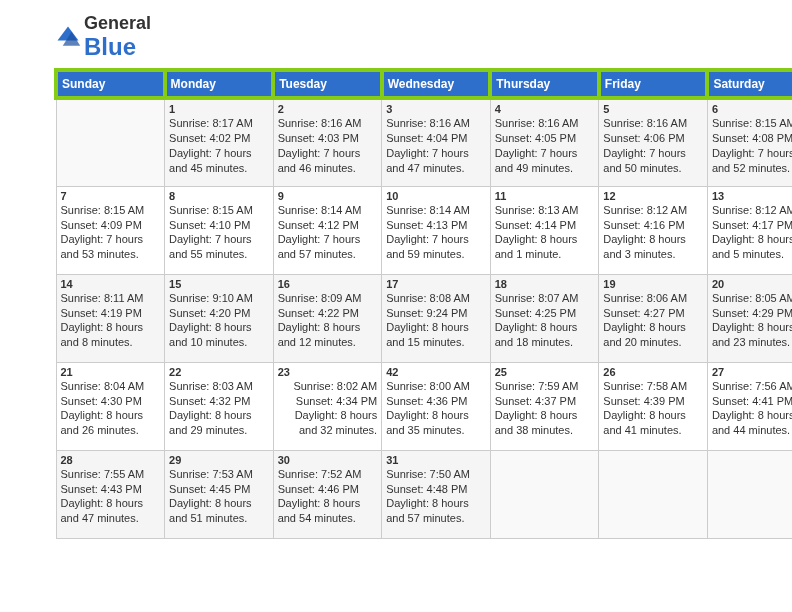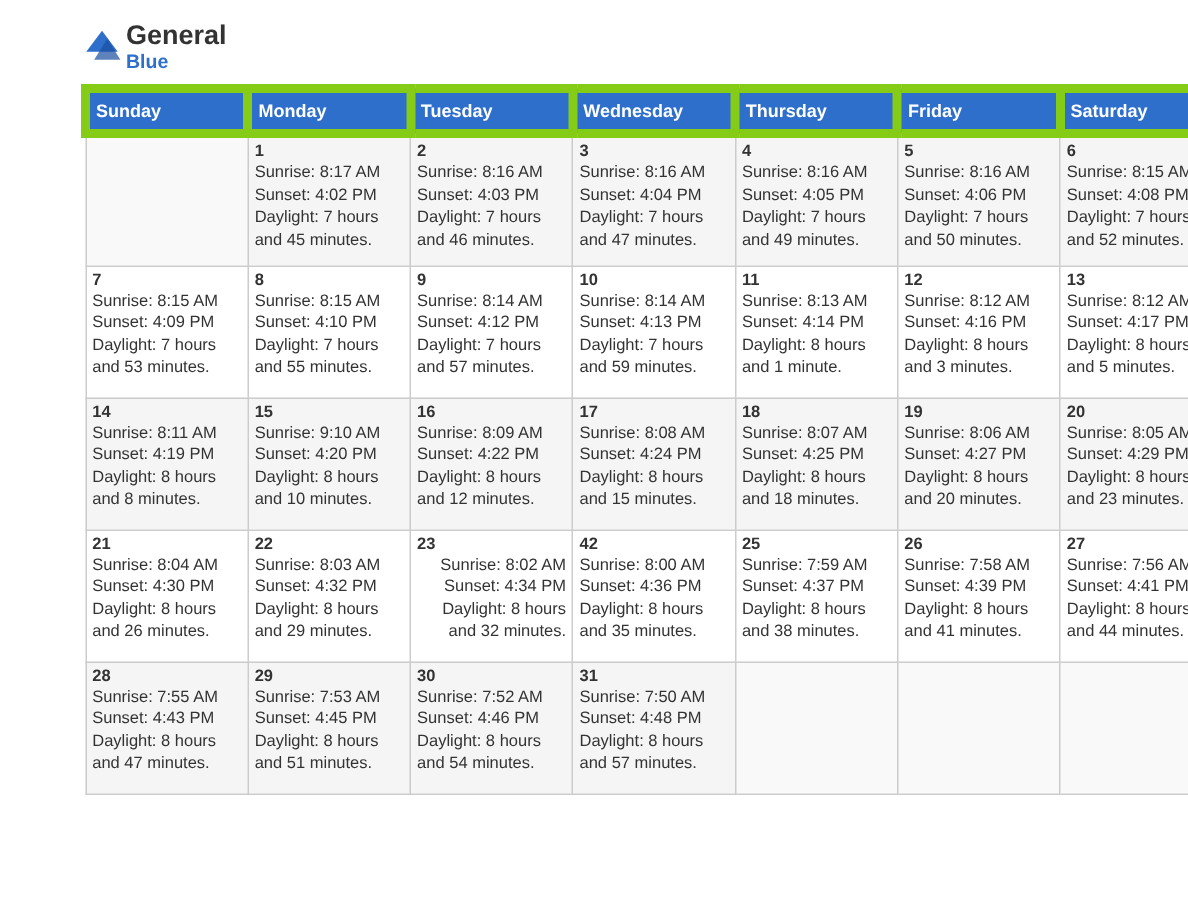--- a/index.html
+++ b/index.html
@@ -32,21 +32,21 @@
       display: flex;
       flex-direction: column;
       line-height: 1.1;
     }
     .logo-general {
       font-size: 18px;
       font-weight: bold;
       color: #333;
     }
     .logo-blue {
-      font-size: 13px;
+      font-size: 24px;
       font-weight: bold;
       color: #2e6fcc;
     }
     .logo-icon {
       width: 28px;
       height: 28px;
       margin-right: 2px;
     }
     .title-block {
       text-align: right;
@@ -66,21 +66,21 @@
       border-collapse: collapse;
       table-layout: fixed;
     }
     .calendar thead th {
       background: #2e6fcc;
       color: #fff;
       font-size: 12px;
       font-weight: bold;
       padding: 5px 4px;
       text-align: left;
-      border: 6px solid #84cc16;
+      border: 4px solid #84cc16;
     }
     .calendar tbody td {
       border: 1px solid #ccc;
       vertical-align: top;
       padding: 3px 4px;
       font-size: 9.5px;
       color: #333;
       height: 88px;
       background: #fff;
     }
@@ -249,21 +249,21 @@
           <td>
             <span class="day-number">16</span>
             <div class="cell-content" style="white-space: pre-line;">Sunrise: 8:09 AM
 Sunset: 4:22 PM
 Daylight: 8 hours
 and 12 minutes.</div>
           </td>
           <td>
             <span class="day-number">17</span>
             <div class="cell-content" style="white-space: pre-line;">Sunrise: 8:08 AM
-Sunset: 4:24 PM
+Sunset: 9:24 PM
 Daylight: 8 hours
 and 15 minutes.</div>
           </td>
           <td>
             <span class="day-number">18</span>
             <div class="cell-content" style="white-space: pre-line;">Sunrise: 8:07 AM
 Sunset: 4:25 PM
 Daylight: 8 hours
 and 18 minutes.</div>
           </td>

